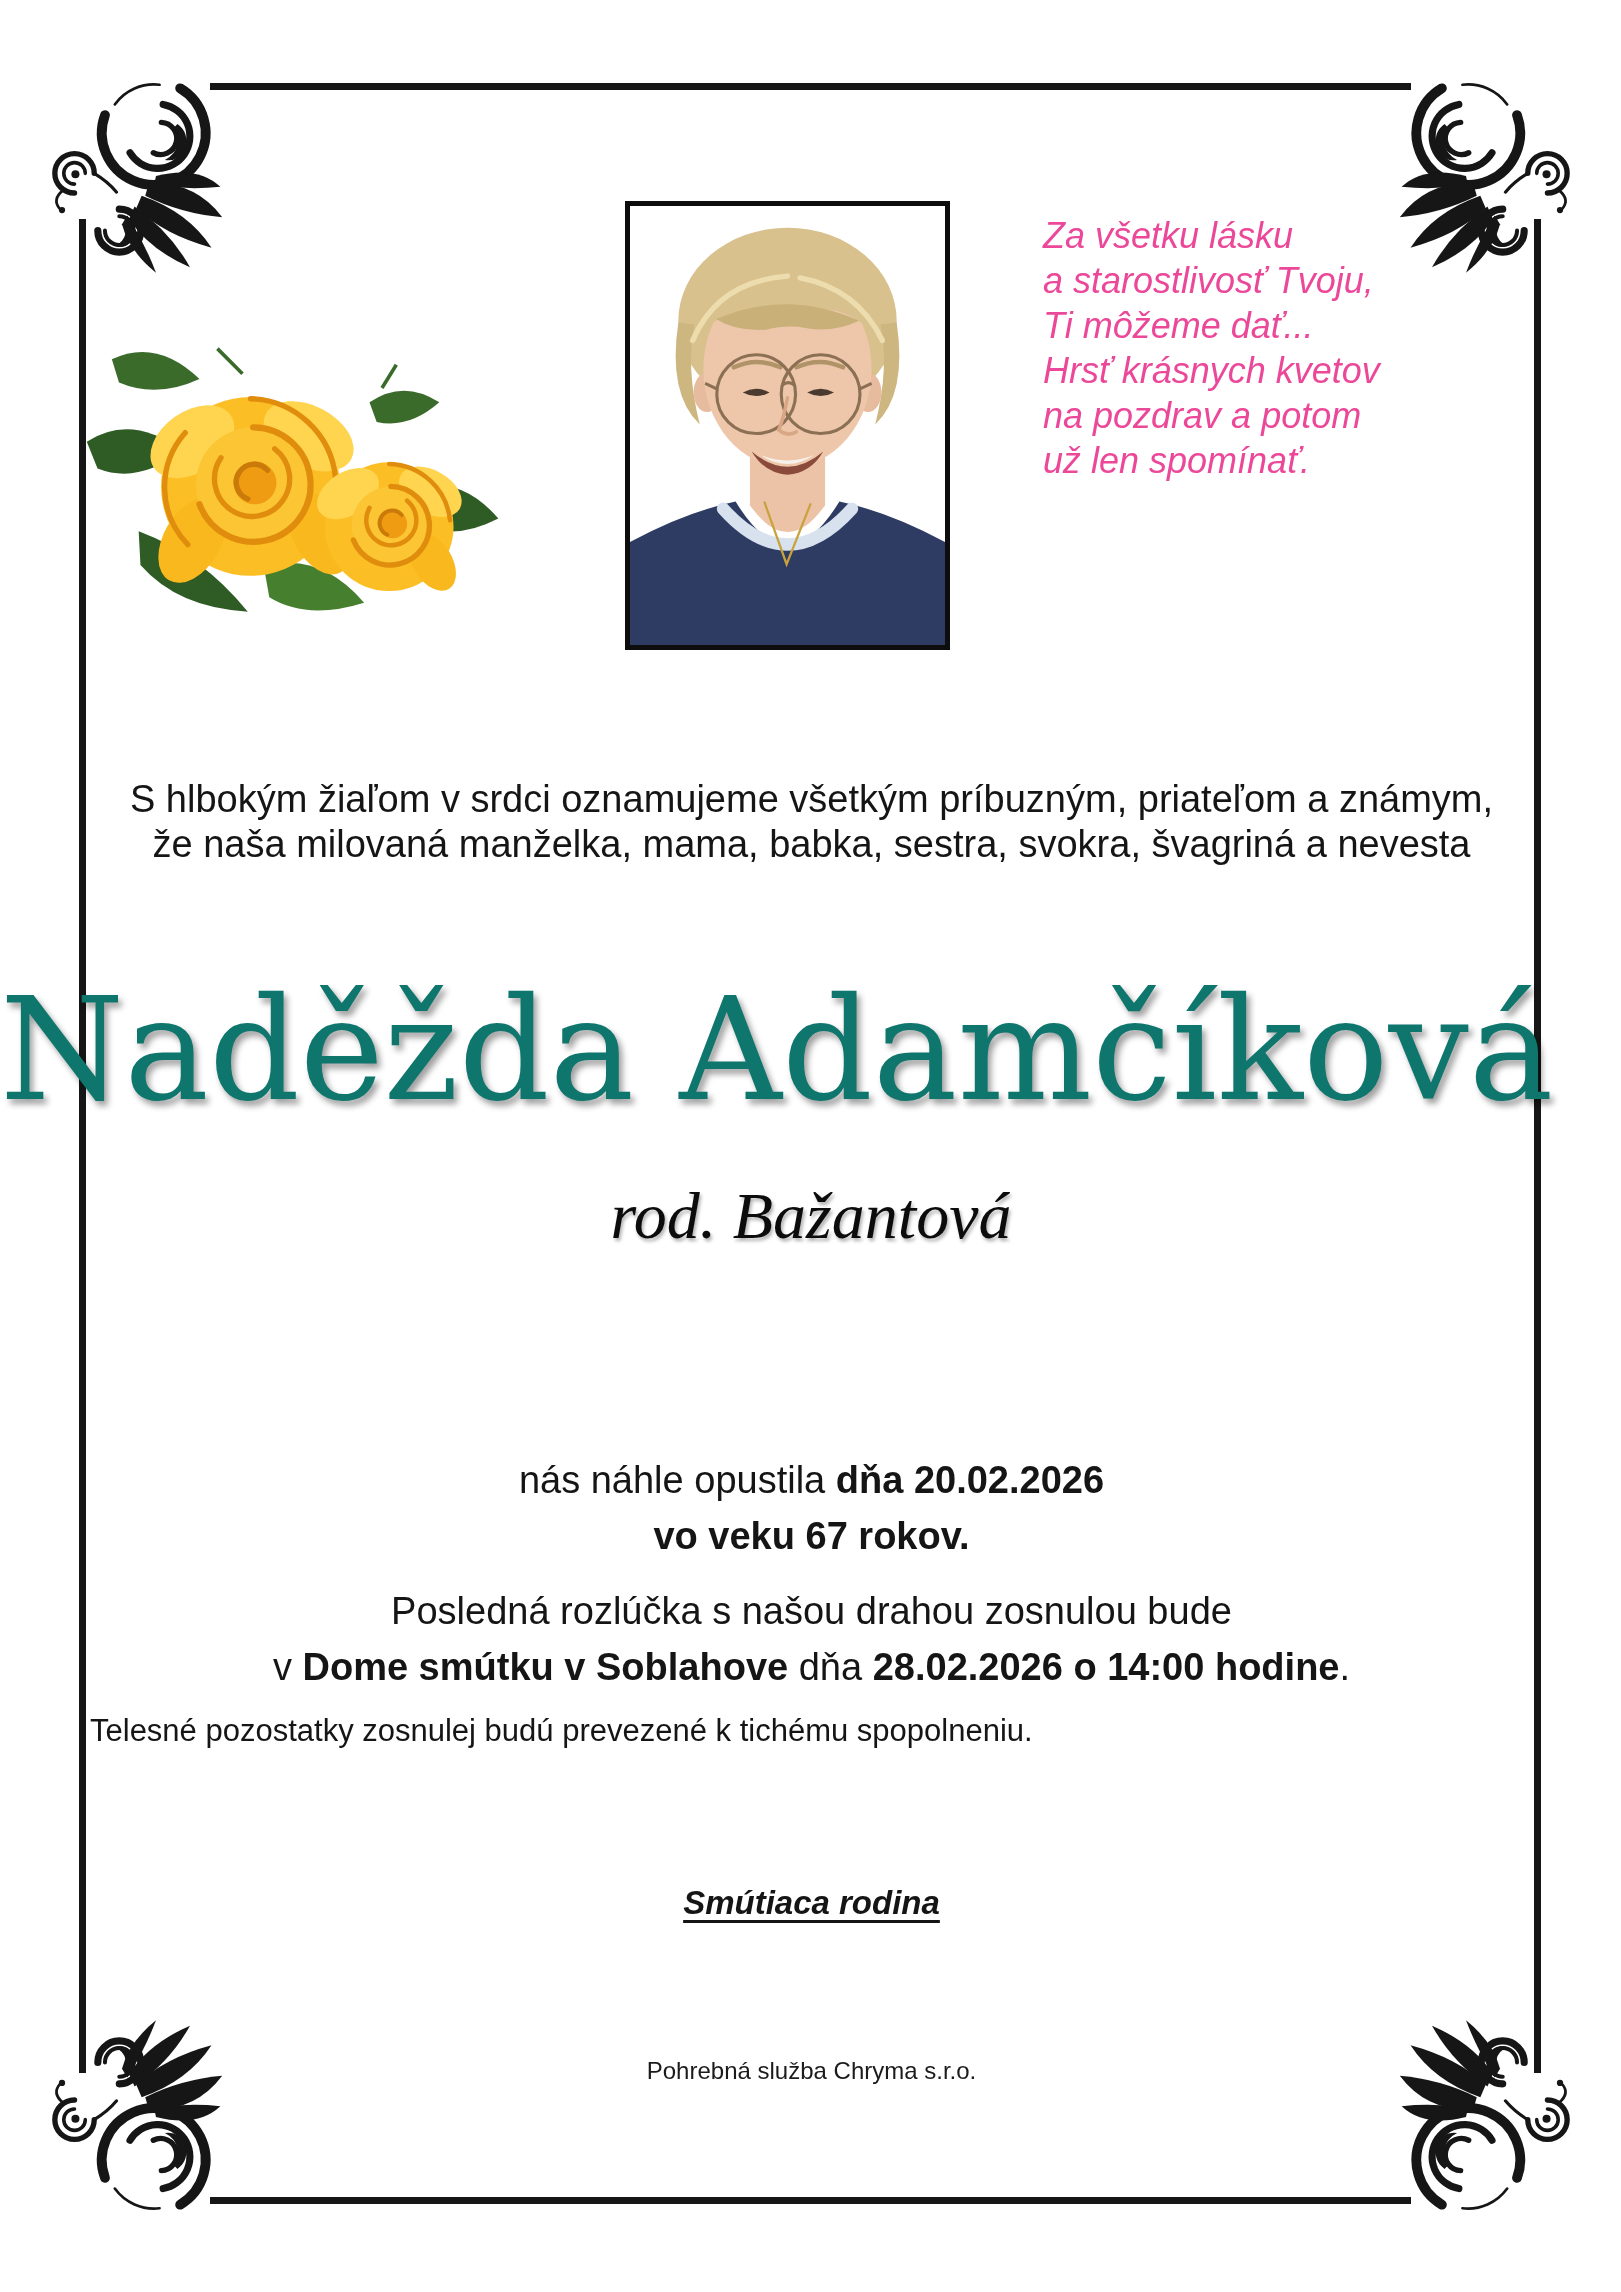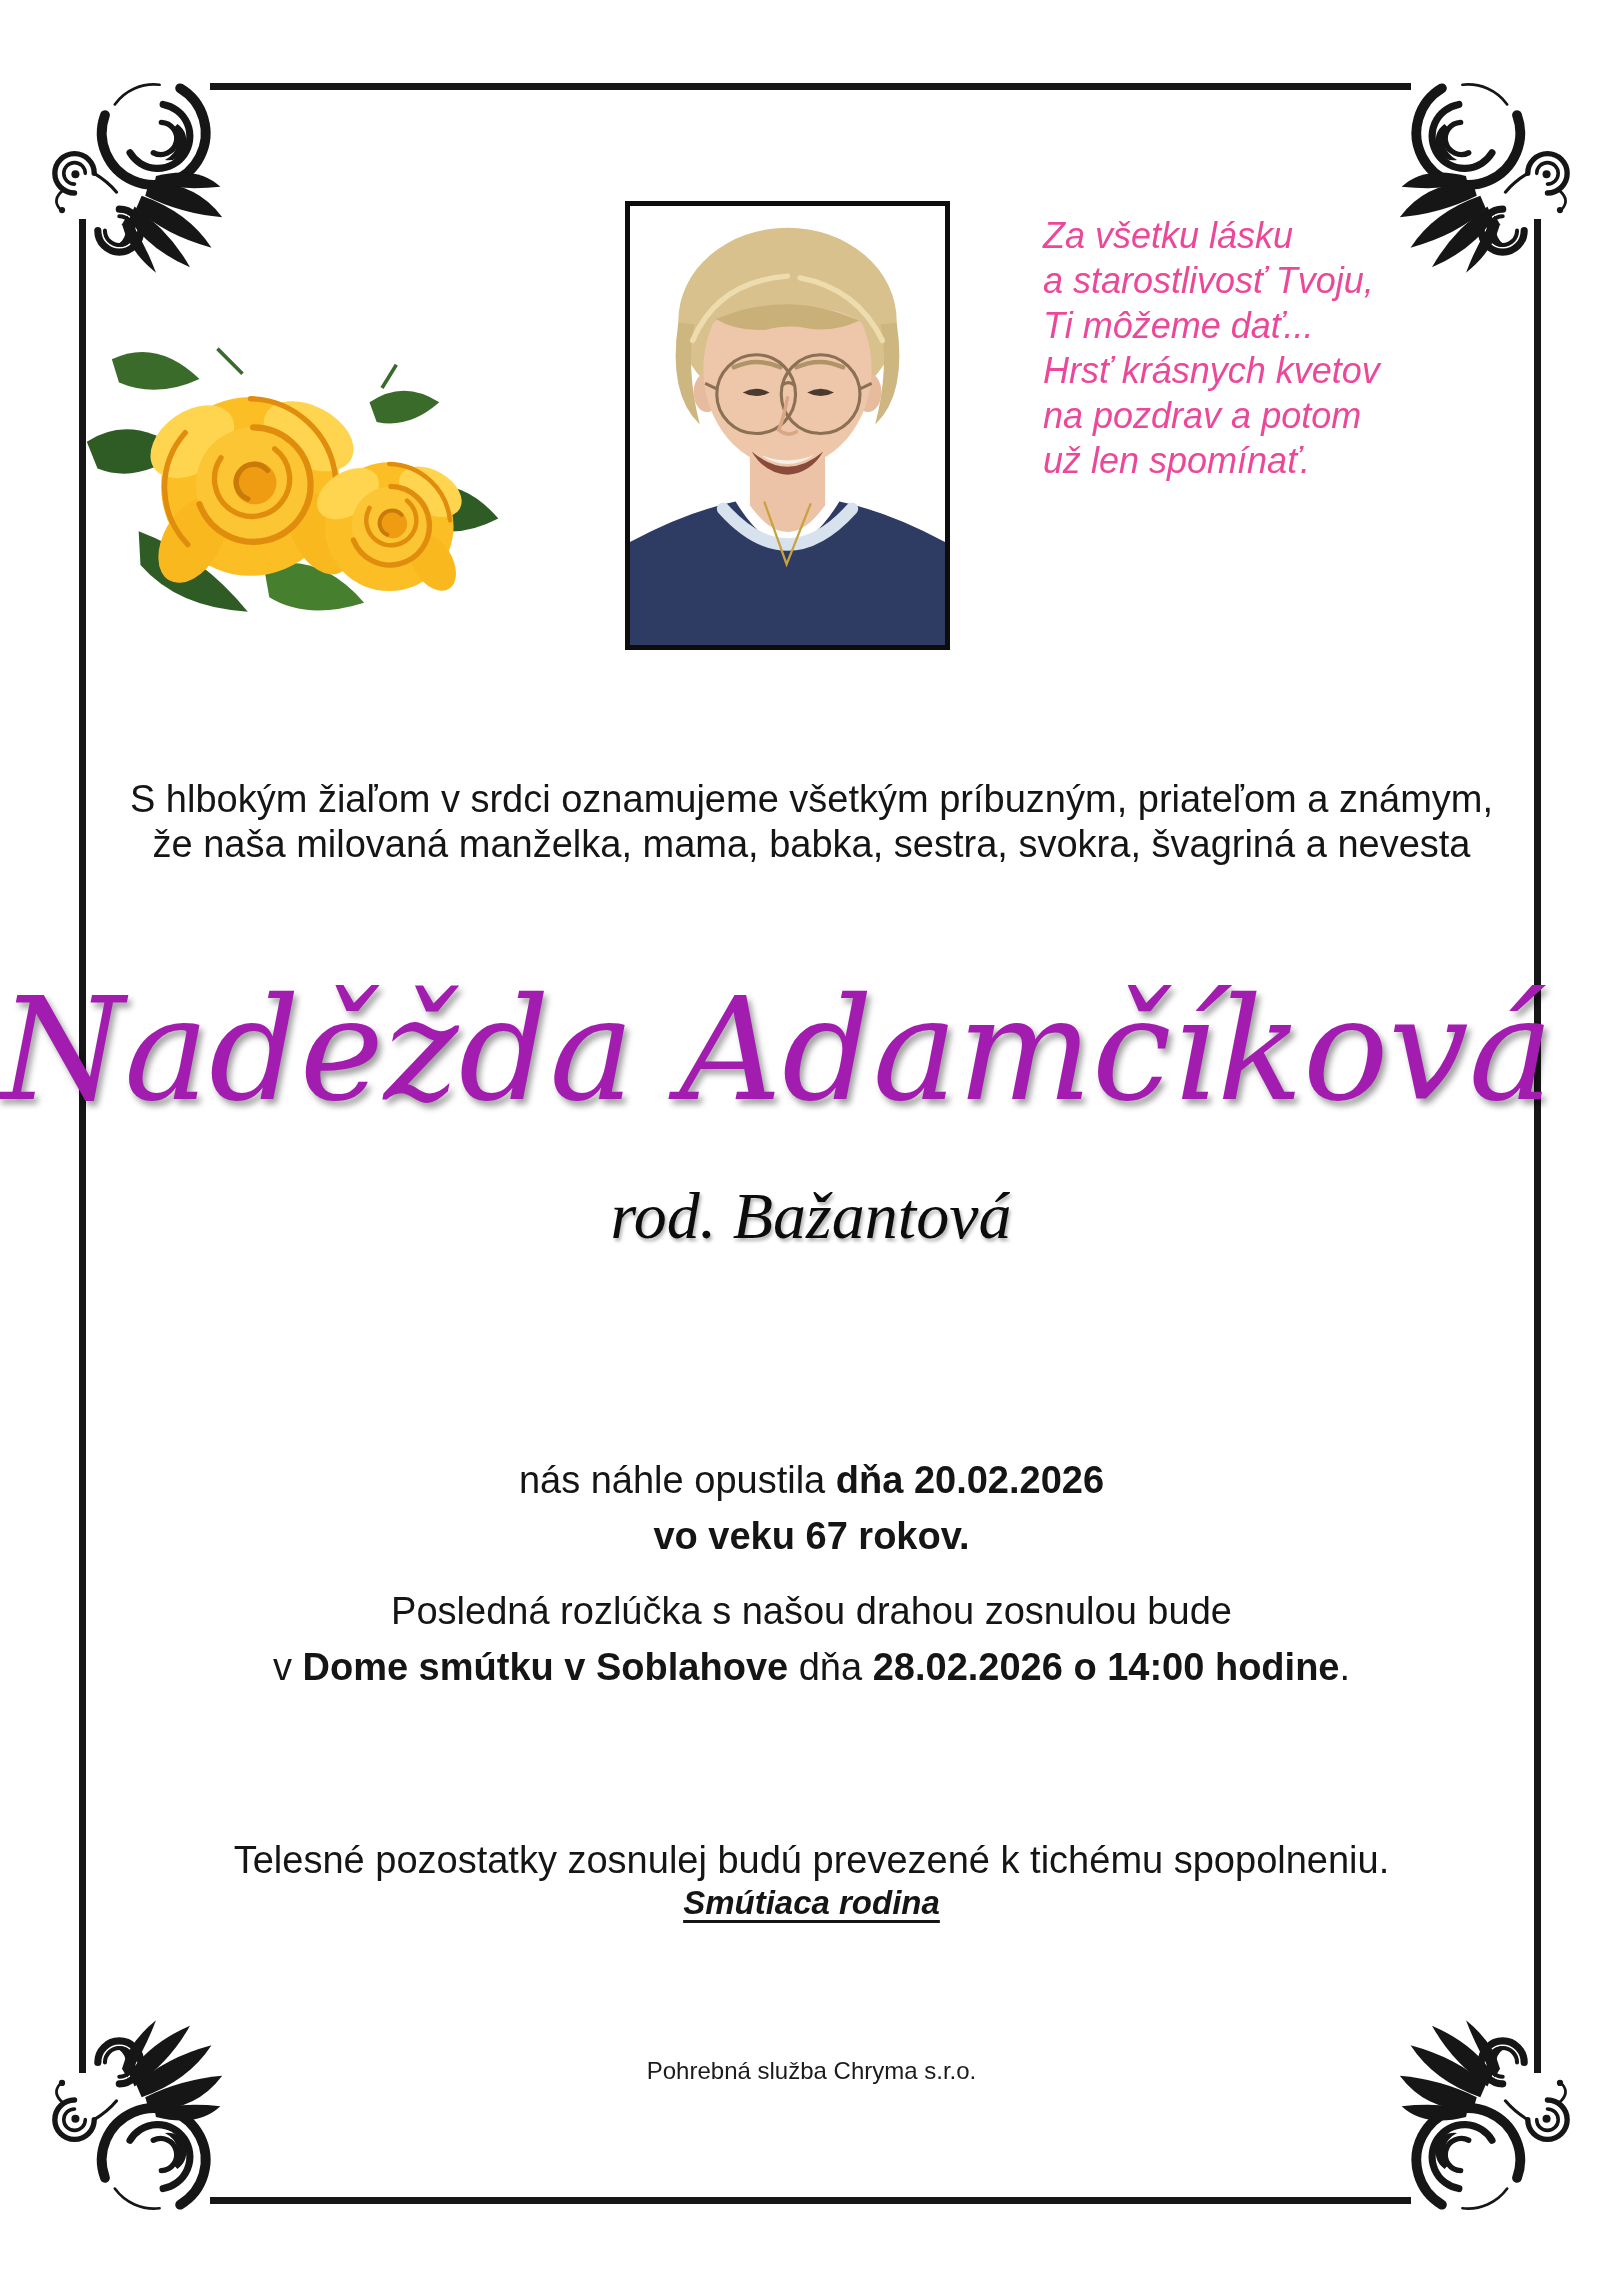--- a/index.html
+++ b/index.html
@@ -39,41 +39,41 @@
   .poem{
     position:absolute;left:1043px;top:213px;width:403px;z-index:4;
     font-size:36px;line-height:45px;font-style:italic;color:#ec4899;
   }
   .announce{
     position:absolute;left:90px;top:777px;width:1443px;text-align:center;
     font-size:38px;line-height:45px;z-index:4;
   }
   .deceased-name{
     position:absolute;left:0;top:949px;width:1288px;text-align:center;
-    font-family:"DejaVu Serif","Liberation Serif",serif;font-style:italic;
-    font-size:142px;line-height:202px;color:#a21caf;
+    font-family:"DejaVu Serif","Liberation Serif",serif;
+    font-size:142px;line-height:202px;color:#0f766e;
     text-shadow:3.6px 5.4px 6.3px rgba(0,0,0,0.38);z-index:4;white-space:nowrap;
   }
   .maiden-name{
     position:absolute;left:0;top:1166px;width:1622px;text-align:center;
     font-family:"Liberation Serif",serif;font-style:italic;
     font-size:66px;line-height:100px;color:#0c0c0c;
     text-shadow:1.8px 2.7px 3.6px rgba(0,0,0,0.30);z-index:4;
   }
   .death-block{
     position:absolute;left:90px;top:1452px;width:1443px;text-align:center;
     font-size:38px;line-height:56px;z-index:4;
   }
   .funeral-block{
     position:absolute;left:90px;top:1583px;width:1443px;text-align:center;
     font-size:38px;line-height:56px;z-index:4;
   }
   .remains-line{
-    position:absolute;left:90px;top:1832px;width:1443px;text-align:center;
-    font-size:38px;line-height:56px;z-index:4;
+    position:absolute;left:90px;top:1703px;width:1443px;
+    font-size:31px;line-height:56px;z-index:4;
   }
   .closing{
     position:absolute;left:90px;top:1884px;width:1443px;text-align:center;z-index:4;
   }
   .closing span{
     font-size:33px;font-weight:700;font-style:italic;
     text-decoration:underline;text-decoration-thickness:2.7px;text-underline-offset:6.3px;
   }
   .footer-line{
     position:absolute;left:90px;top:2053px;width:1443px;text-align:center;

